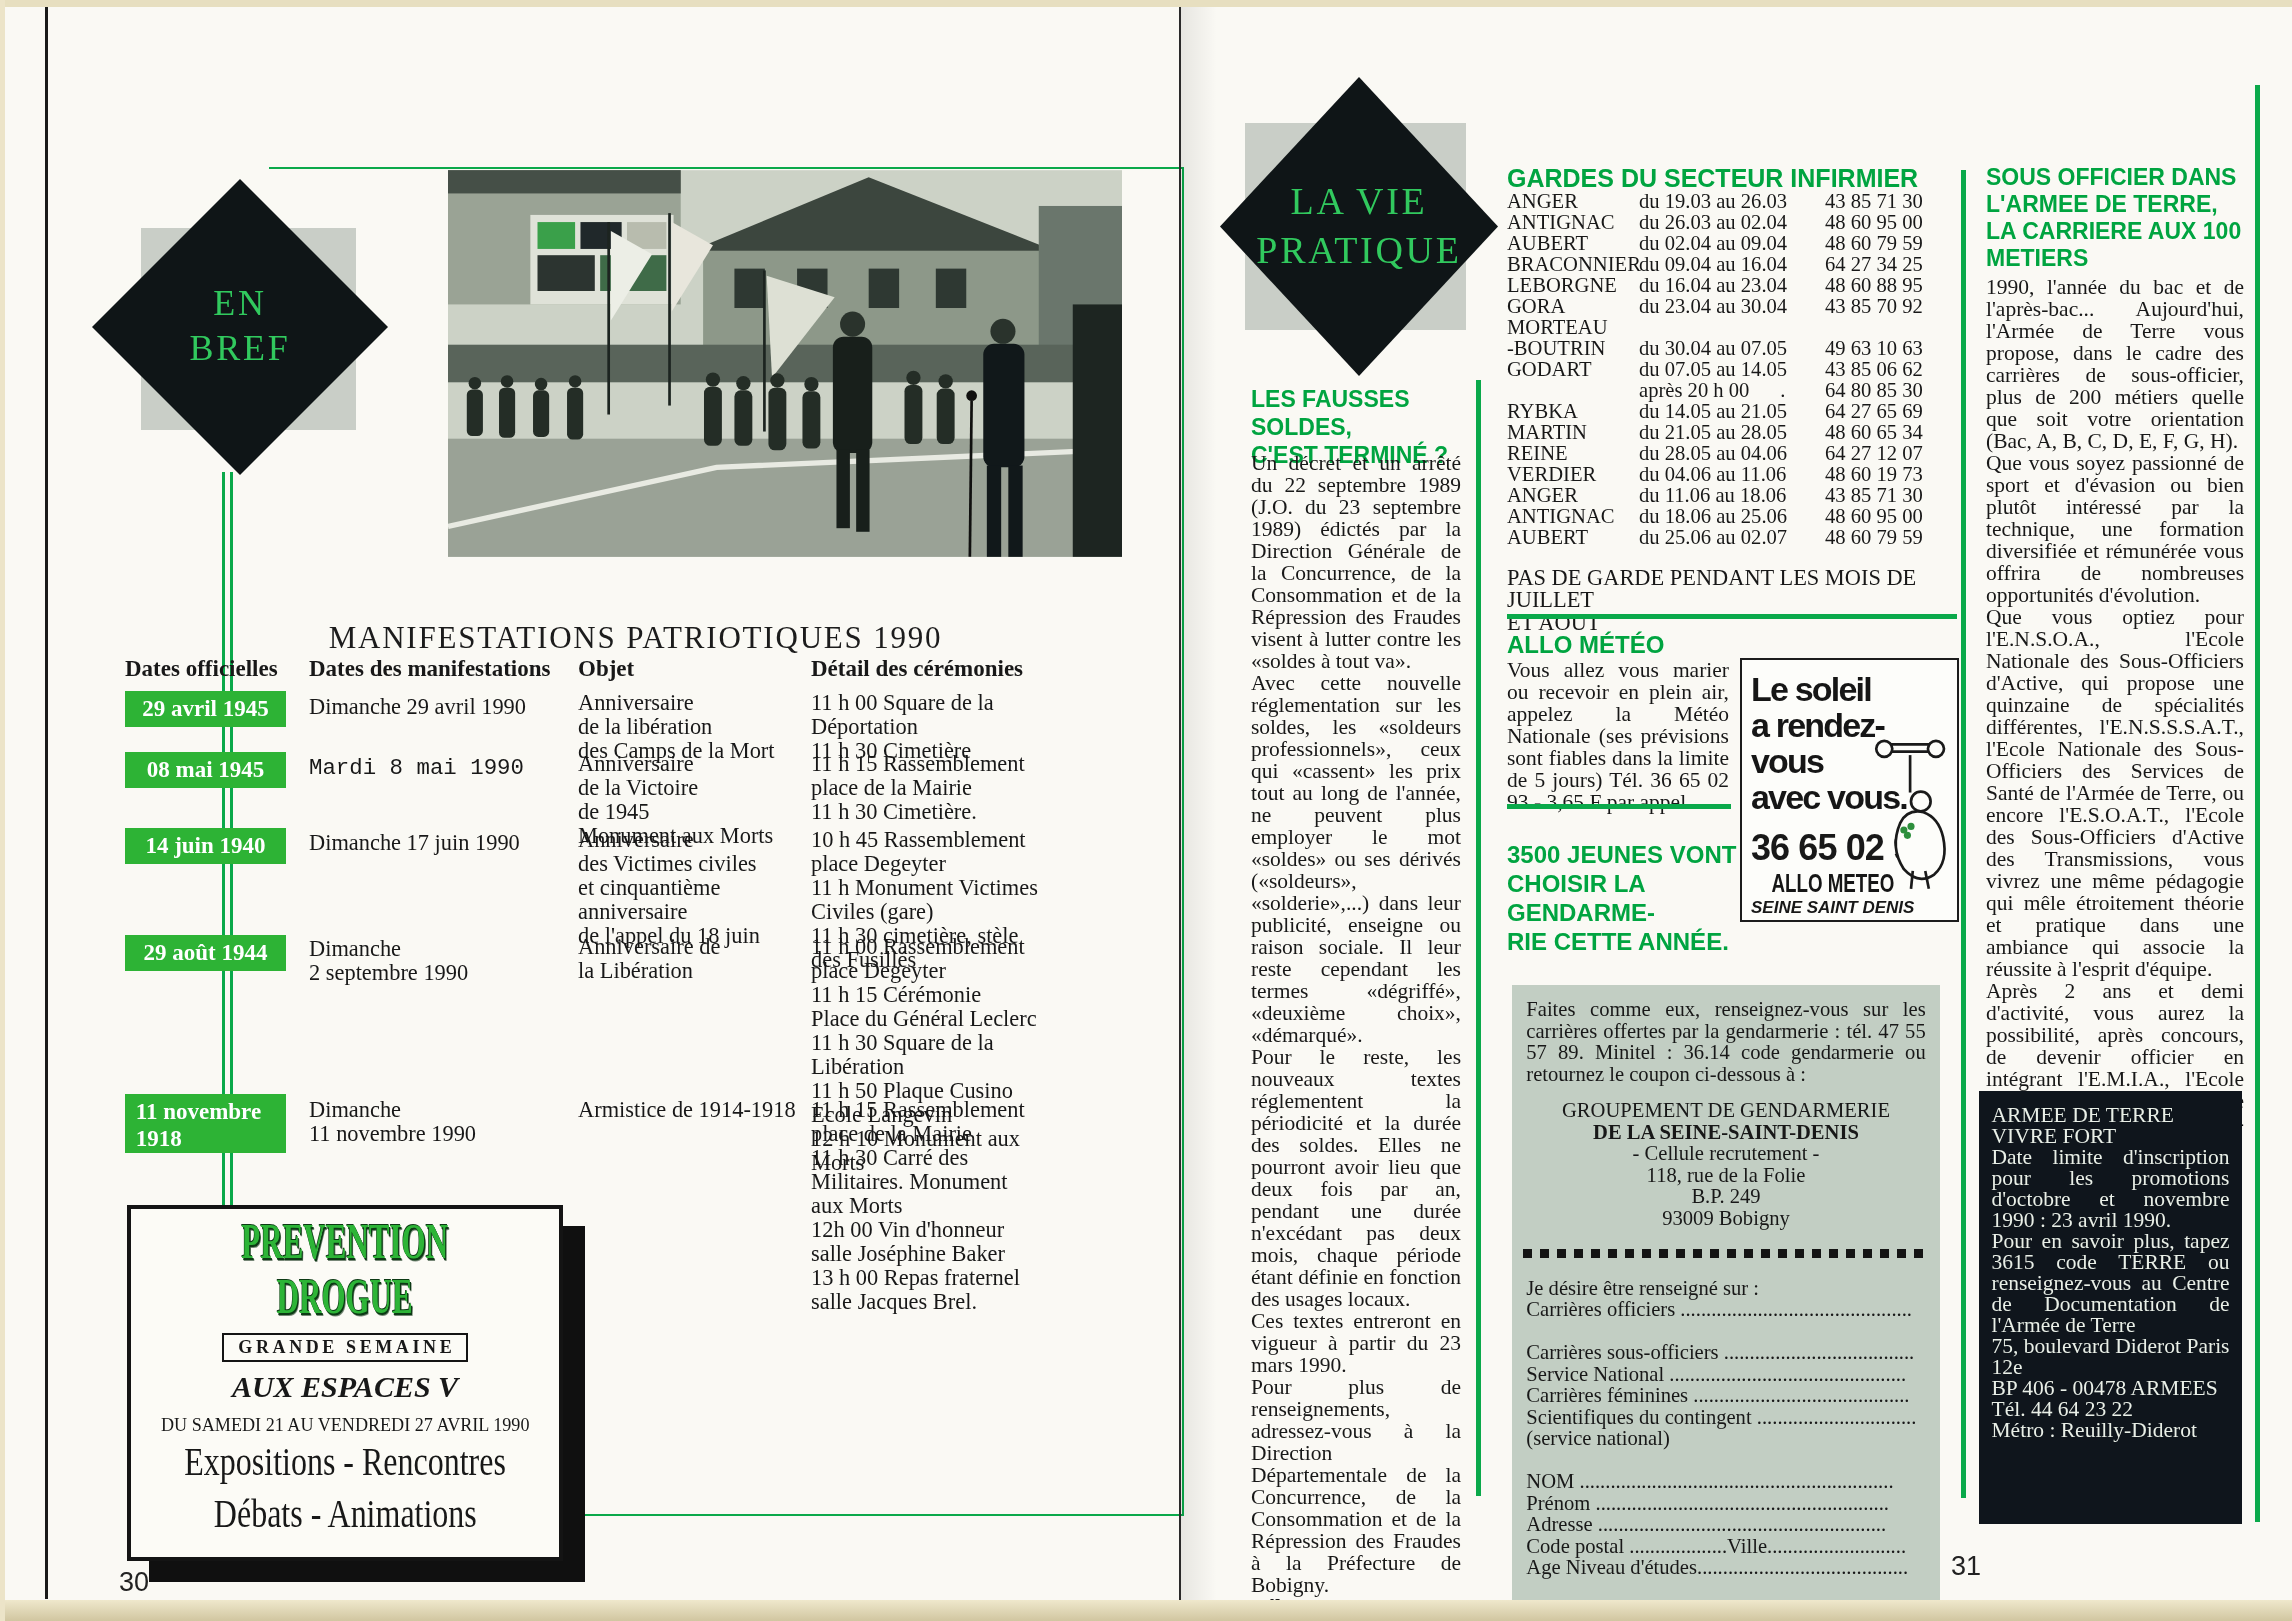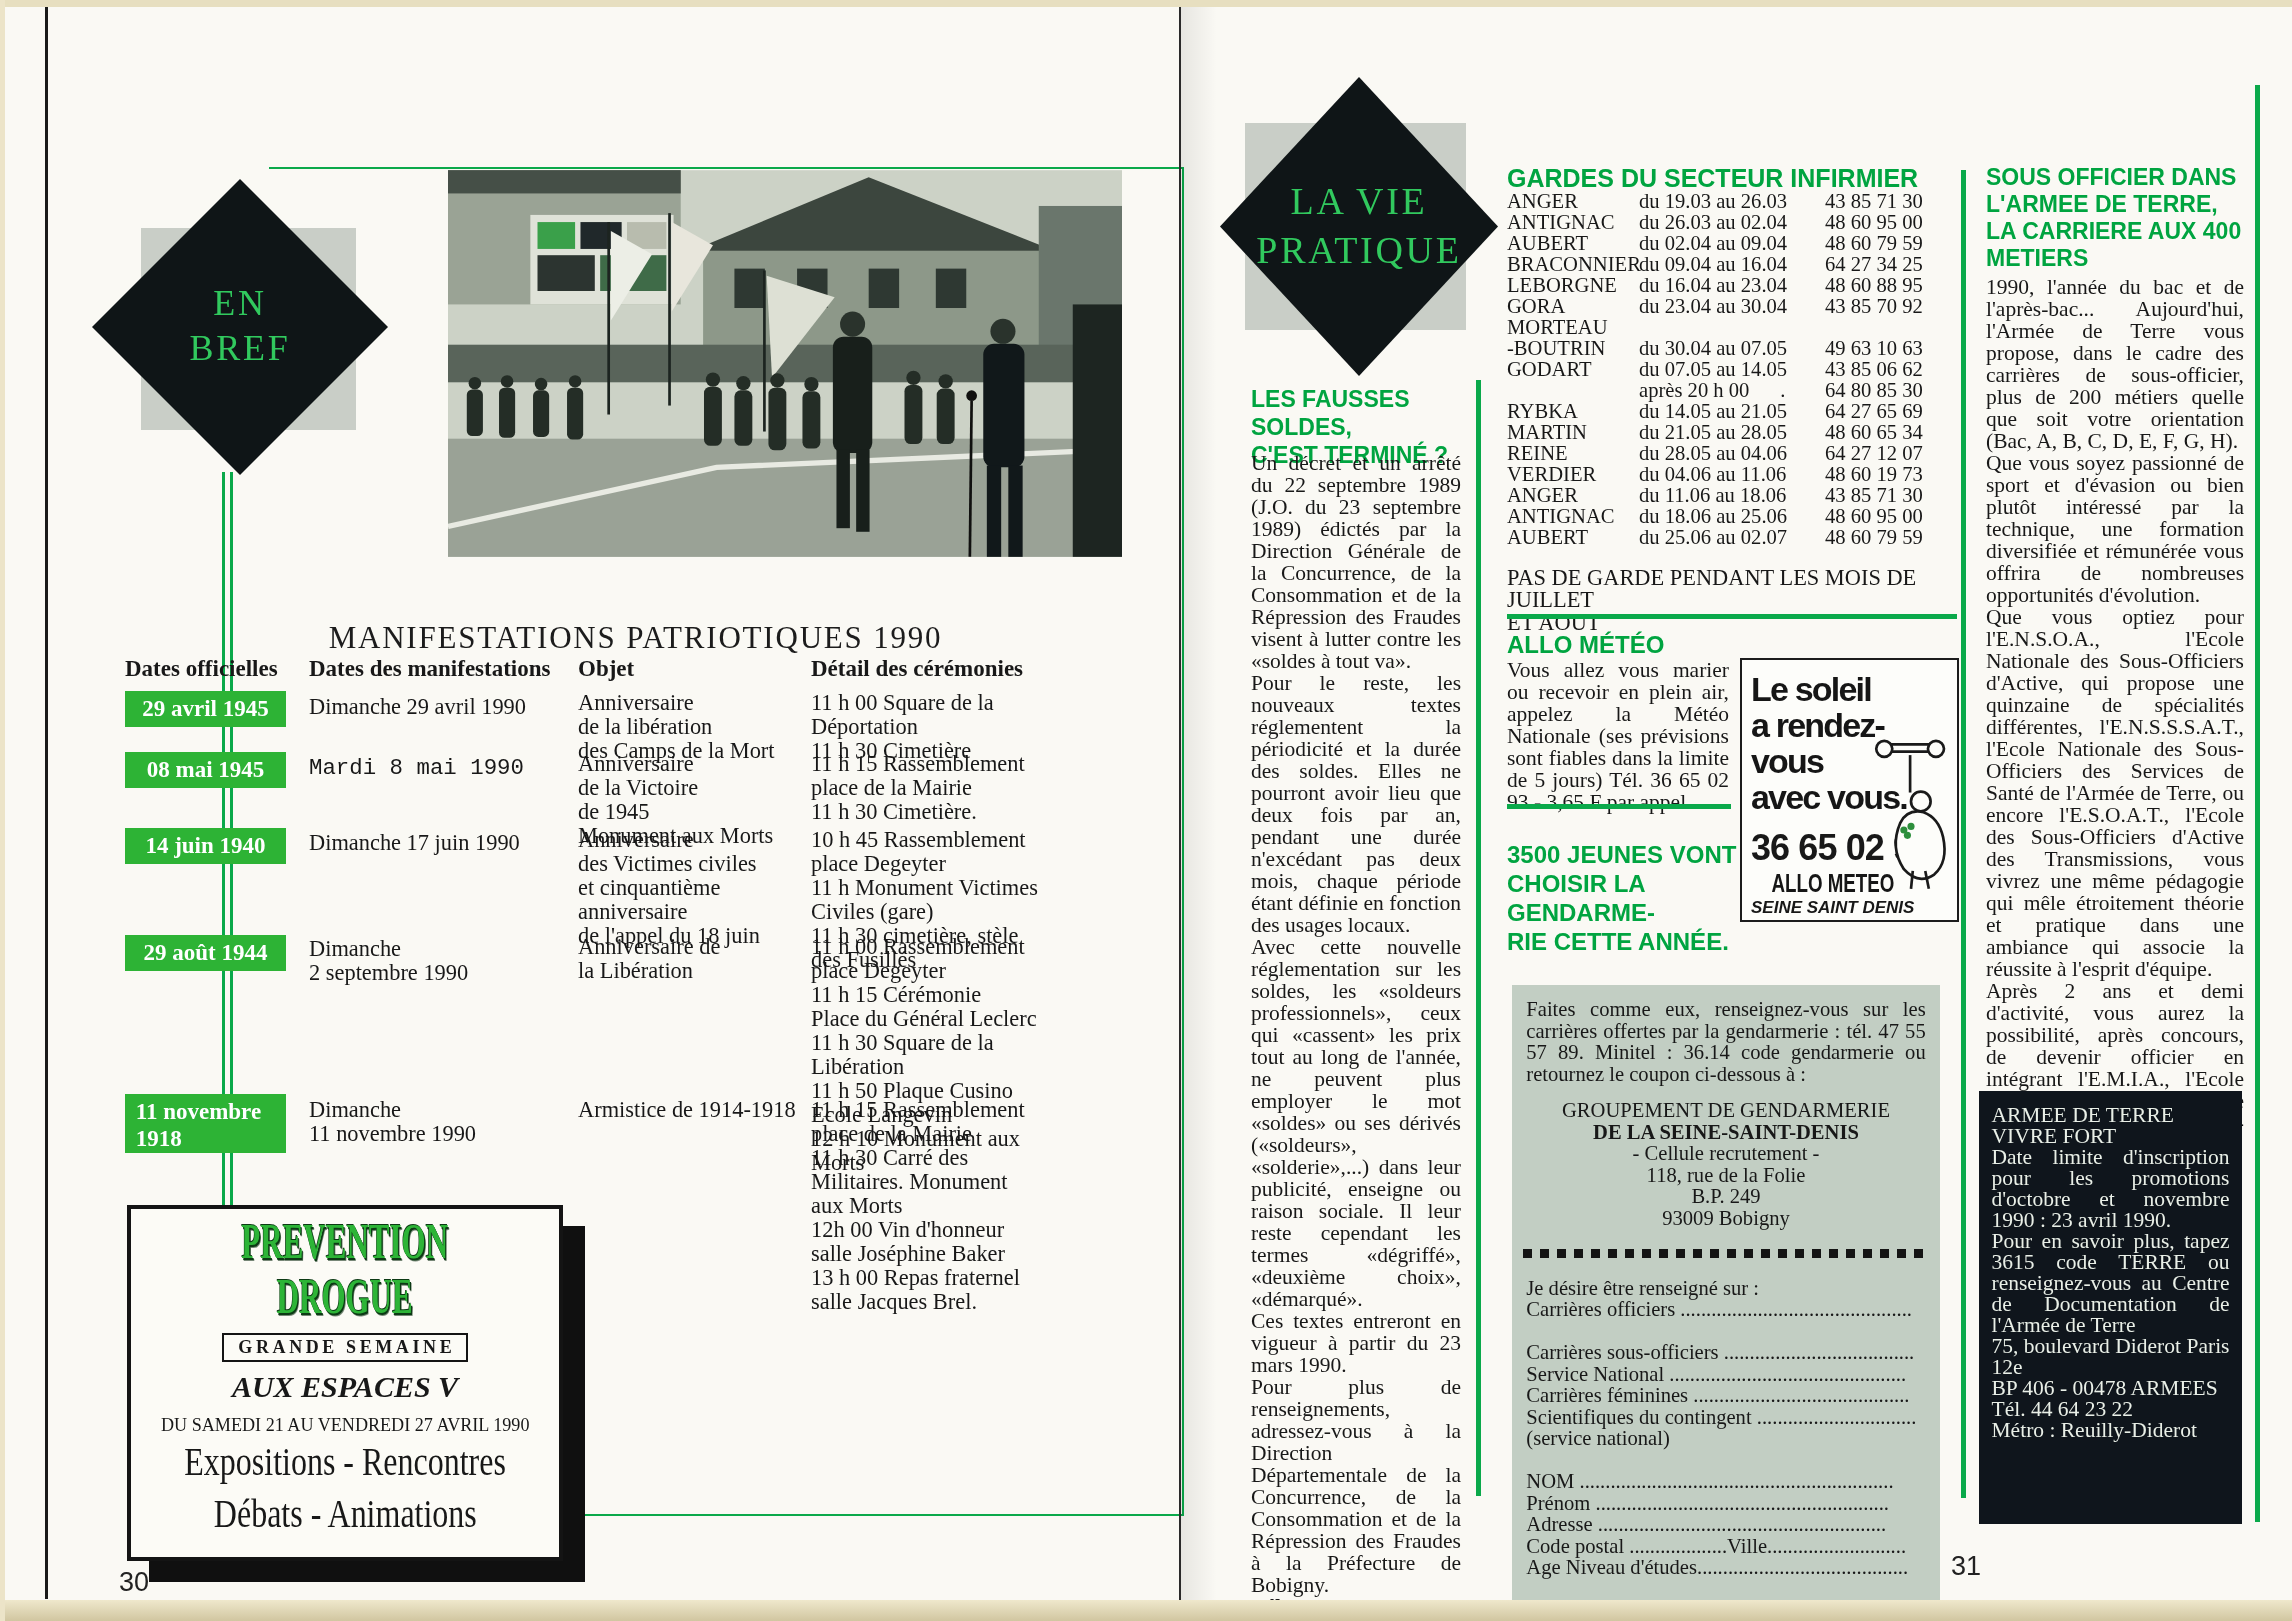--- a/index.html
+++ b/index.html
@@ -221,22 +221,22 @@
   </div>
 
   <div class="abs grule" style="left:1476px;top:380px;width:4.5px;height:1116px;"></div>
   <div class="abs grule" style="left:1961px;top:170px;width:4.5px;height:1328px;"></div>
   <div class="abs grule" style="left:2255px;top:85px;width:4.5px;height:1437px;"></div>
 
   <div class="abs ghead pl" style="left:1251px;top:385px;width:260px;font-size:23px;line-height:28px;">LES FAUSSES SOLDES,
 C'EST TERMINÉ ?</div>
   <div class="abs body24" style="left:1251px;top:452px;width:210px;">
     <p>Un décret et un arrêté du 22 septembre 1989 (J.O. du 23 septembre 1989) édictés par la Direction Générale de la Concurrence, de la Consommation et de la Répression des Fraudes visent à lutter contre les «soldes à tout va».</p>
+    <p>Avec cette nouvelle réglementation sur les soldes, les «soldeurs professionnels», ceux qui «cassent» les prix tout au long de l'année, ne peuvent plus employer le mot «soldes» ou ses dérivés («soldeurs», «solderie»,...) dans leur publicité, enseigne ou raison sociale. Il leur reste cependant les termes «dégriffé», «deuxième choix», «démarqué».</p>
     <p>Pour le reste, les nouveaux textes réglementent la périodicité et la durée des soldes. Elles ne pourront avoir lieu que deux fois par an, pendant une durée n'excédant pas deux mois, chaque période étant définie en fonction des usages locaux.</p>
-    <p>Avec cette nouvelle réglementation sur les soldes, les «soldeurs professionnels», ceux qui «cassent» les prix tout au long de l'année, ne peuvent plus employer le mot «soldes» ou ses dérivés («soldeurs», «solderie»,...) dans leur publicité, enseigne ou raison sociale. Il leur reste cependant les termes «dégriffé», «deuxième choix», «démarqué».</p>
     <p>Ces textes entreront en vigueur à partir du 23 mars 1990.</p>
     <p>Pour plus de renseignements, adressez-vous à la Direction Départementale de la Concurrence, de la Consommation et de la Répression des Fraudes à la Préfecture de Bobigny.</p>
     <p style="font-weight:bold;">Tél.: 48.95.65.31</p>
   </div>
 
   <div class="abs ghead" style="left:1507px;top:164px;font-size:25px;">GARDES DU SECTEUR INFIRMIER</div>
   <div class="abs" style="left:1507px;top:191px;width:452px;">
     <div class="grow">
         <span class="gname">ANGER</span>
         <span class="gdate">du 19.03 au 26.03</span>
@@ -386,21 +386,21 @@
 
 NOM .............................................................
 Prénom .........................................................
 Adresse ........................................................
 Code postal   ...................Ville...........................
 Age  Niveau d'études.........................................</div>
   </div>
 
   <div class="abs ghead pl" style="left:1986px;top:164px;width:269px;font-size:23px;line-height:27px;">SOUS OFFICIER DANS
 L'ARMEE DE TERRE,
-LA CARRIERE AUX 400
+LA CARRIERE AUX 100
 METIERS</div>
   <div class="abs body24" style="left:1986px;top:276px;width:258px;">
     <p>1990, l'année du bac et de l'après-bac... Aujourd'hui, l'Armée de Terre vous propose, dans le cadre des carrières de sous-officier, plus de 200 métiers quelle que soit votre orientation (Bac, A, B, C, D, E, F, G, H).</p>
     <p>Que vous soyez passionné de sport et d'évasion ou bien plutôt intéressé par la technique, une formation diversifiée et rémunérée vous offrira de nombreuses opportunités d'évolution.</p>
     <p>Que vous optiez pour l'E.N.S.O.A., l'Ecole Nationale des Sous-Officiers d'Active, qui propose une quinzaine de spécialités différentes, l'E.N.S.S.S.A.T., l'Ecole Nationale des Sous-Officiers des Services de Santé de l'Armée de Terre, ou encore l'E.S.O.A.T., l'Ecole des Sous-Officiers d'Active des Transmissions, vous vivrez une même pédagogie qui mêle étroitement théorie et pratique dans une ambiance qui associe la réussite à l'esprit d'équipe.</p>
     <p>Après 2 ans et demi d'activité, vous aurez la possibilité, après concours, de devenir officier en intégrant l'E.M.I.A., l'Ecole Militaire Inter Arme dans le cadre de l'école de Saint-Cyr-Coëtquidan.</p>
   </div>
 
   <div class="abs blackbox pl" style="left:1979px;top:1091px;width:263px;height:433px;box-sizing:border-box;padding:14.3px 12.5px;font:21.5px/21px 'Liberation Serif',serif;text-align:justify;overflow:hidden;">ARMEE DE TERRE
 VIVRE FORT

